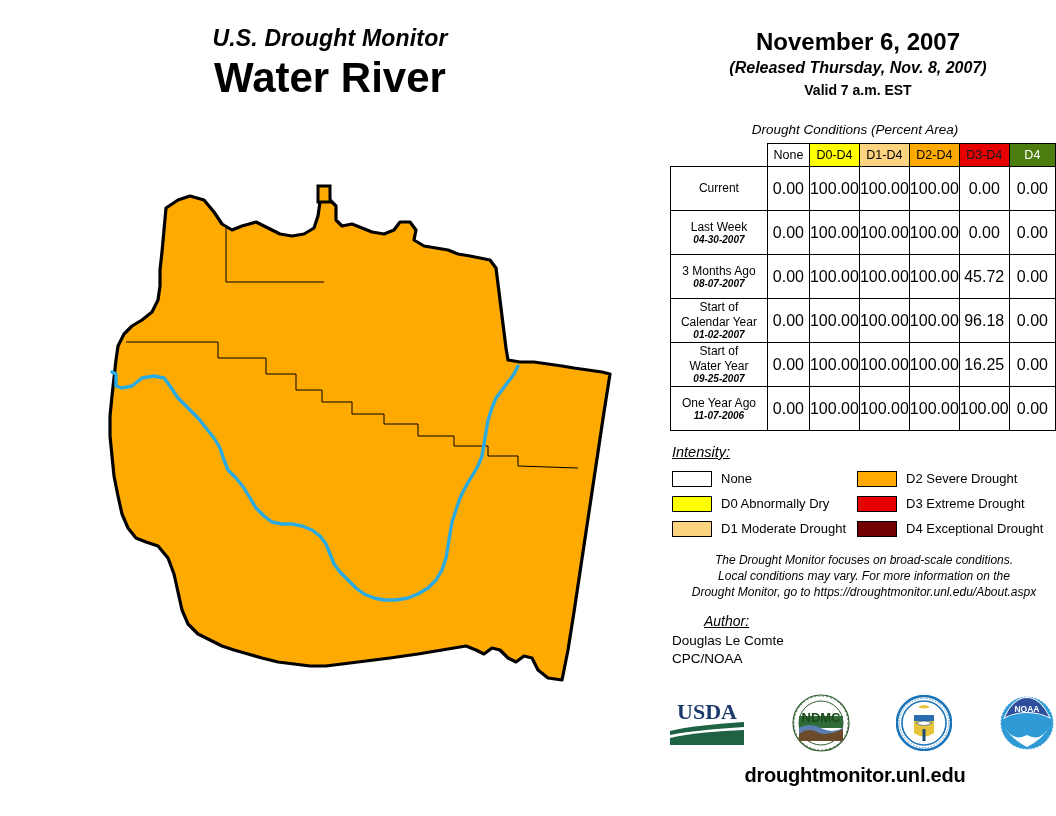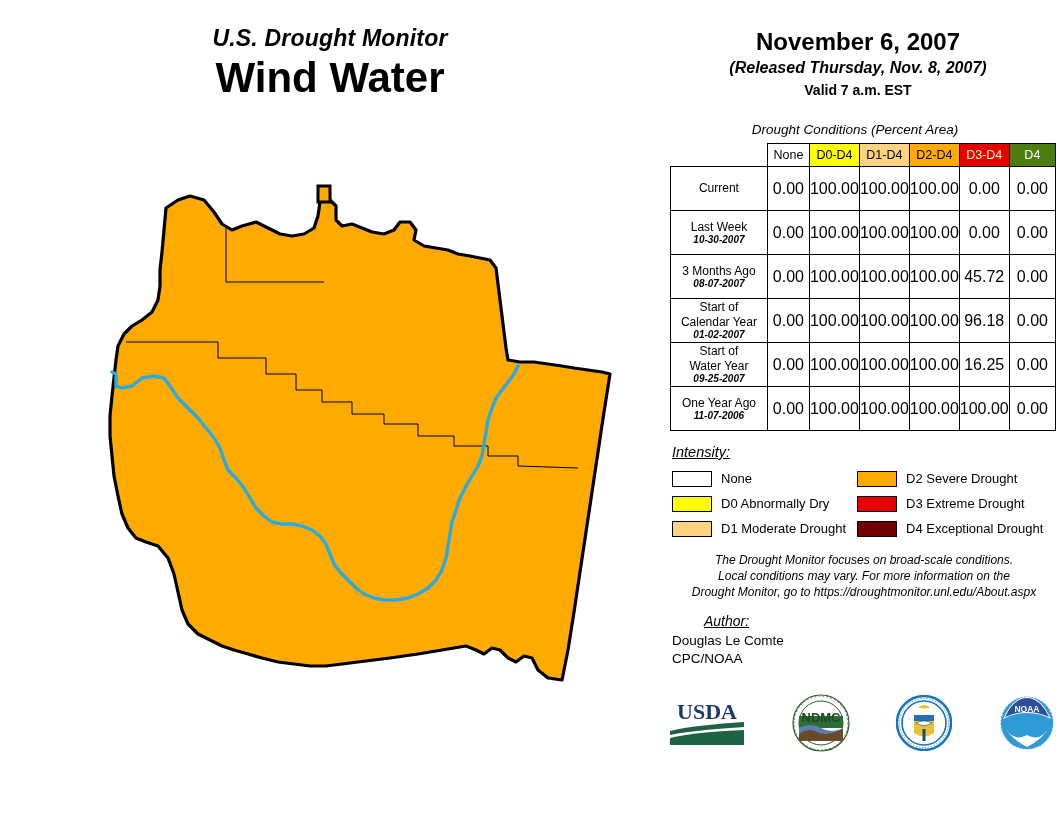--- a/index.html
+++ b/index.html
@@ -114,21 +114,21 @@
     border: 1px solid #000;
   }
   .corner-cell {
     border: none !important;
     background: #ffffff;
   }
   .hdr-none  { background:#ffffff; color:#000; width:43px; }
   .hdr-d0d4  { background:#ffff00; color:#000; width:48px; }
   .hdr-d1d4  { background:#fcd37f; color:#000; width:48px; }
   .hdr-d2d4  { background:#ffaa00; color:#000; width:48px; }
-  .hdr-d3d4  { background:#e60000; color:#fef9c3; width:48px; }
+  .hdr-d3d4  { background:#e60000; color:#0f172a; width:48px; }
   .hdr-d4    { background:#4d7c0f; color:#ffffff; width:48px; }
 
   .row-label-cell {
     width: 105px;
     padding: 4px 6px;
     line-height: 1.18;
   }
   .row-label-name {
     font-size: 12px;
     font-weight: normal;
@@ -233,21 +233,21 @@
     font-size: 20px;
     font-weight: bold;
     letter-spacing: -0.2px;
   }
 </style>
 </head>
 <body>
 
 <div id="title-block">
   <div id="dm-title">U.S. Drought Monitor</div>
-  <div id="region-title">Wind Water</div>
+  <div id="region-title">Water River</div>
 </div>
 
 <div id="map-wrap">
   <svg id="map-svg" viewBox="0 0 640 640" xmlns="http://www.w3.org/2000/svg">
 
     <path fill="#ffaa00" stroke="#000000" stroke-width="3.2" stroke-linejoin="round" d="M 148,58
              L 160,50 L 172,46 L 186,50 L 196,62 L 204,74 L 214,80
              L 224,76 L 238,72 L 250,78 L 262,84 L 274,86
              L 286,84 L 296,78 L 300,66 L 302,52 L 312,50 L 318,56
              L 318,70 L 324,76 L 334,74 L 344,78 L 354,82 L 366,84
@@ -331,21 +331,21 @@
           <td class="val-cell">0.00</td>
           <td class="val-cell">100.00</td>
           <td class="val-cell">100.00</td>
           <td class="val-cell">100.00</td>
           <td class="val-cell">0.00</td>
           <td class="val-cell">0.00</td>
         </tr>
         <tr>
           <td class="row-label-cell">
             <span class="row-label-name">Last Week</span>
-            <span class="row-label-date">10-30-2007</span>
+            <span class="row-label-date">04-30-2007</span>
           </td>
           <td class="val-cell">0.00</td>
           <td class="val-cell">100.00</td>
           <td class="val-cell">100.00</td>
           <td class="val-cell">100.00</td>
           <td class="val-cell">0.00</td>
           <td class="val-cell">0.00</td>
         </tr>
         <tr>
           <td class="row-label-cell">
@@ -482,13 +482,14 @@
         <path d="M28,2 a26,26 0 0 1 26,26 a26,26 0 0 1 -52,0 a26,26 0 0 1 26,-26 z" fill="#2e9bd6"></path>
         <path d="M4,24 q10,-22 24,-22 q14,0 24,22 q-10,-6 -24,-6 q-14,0 -24,6 z" fill="#ffffff"></path>
         <path d="M6,22 q9,-19 22,-19 q13,0 22,19 q-11,-5 -22,-5 q-11,0 -22,5 z" fill="#2d4f9e"></path>
         <path d="M4,30 q8,14 24,22 q16,-8 24,-22 q-10,18 -24,10 q-14,8 -24,-10 z" fill="#ffffff"></path>
         <text x="28" y="17" text-anchor="middle" font-family="Liberation Sans, sans-serif" font-size="8.5" font-weight="bold" fill="#ffffff">NOAA</text>
       </svg>
     </div>
 
   </div>
 
+  <div id="site-url">droughtmonitor.unl.edu</div>
 </div>
 
 </body></html>

